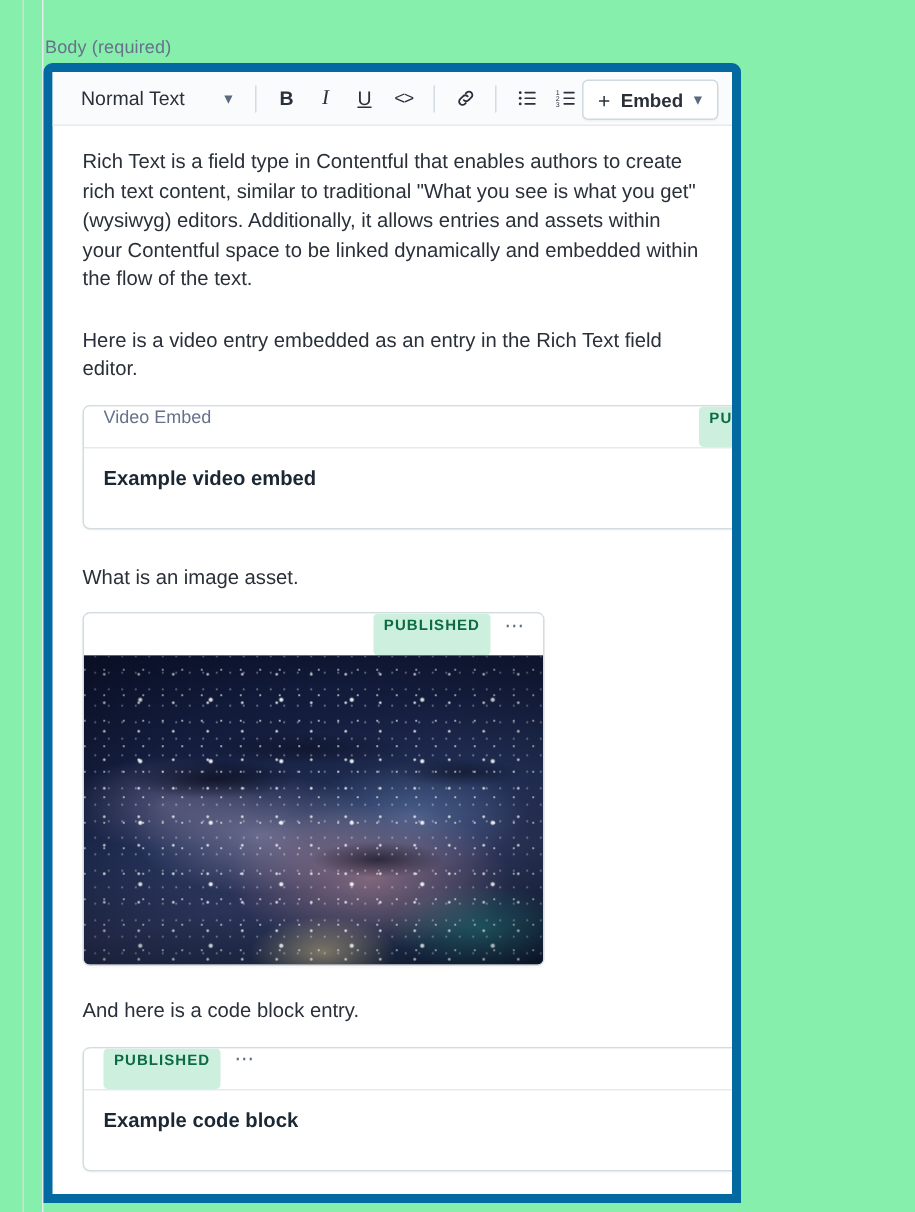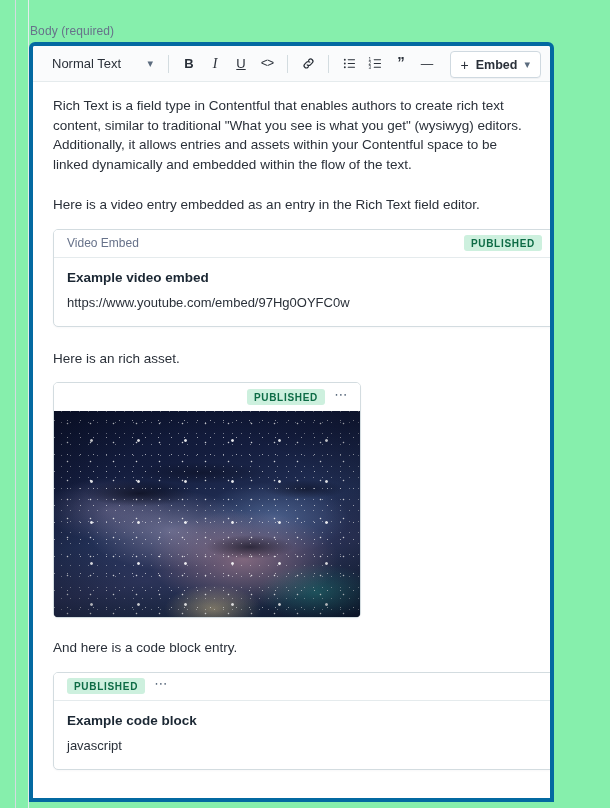--- a/index.html
+++ b/index.html
@@ -22,23 +22,23 @@
   
   .field-label {
     position: absolute; left: 30px; top: 23px;
     font-size: 12px; line-height: 16px; color: #67728a;
     letter-spacing: 0.1px;
   }
 
   
   .editor {
     position: absolute; left: 29px; top: 42px;
-    width: 525px; height: 760px;
-    background: #ffffff;
-    border: 4px solid #0369a1;
+    width: 465px; height: 760px;
+    background: #ffffff;
+    border: 6px solid #0369a1;
     border-radius: 6px 6px 0 0;
     overflow: hidden;
   }
 
   
   .toolbar {
     position: relative;
     height: 36px;
     background: #fafbfc;
     border-bottom: 1px solid #e5ebed;
@@ -100,21 +100,21 @@
     border: 1px solid #d3dce0;
     border-radius: 5px;
     background: #ffffff;
     overflow: hidden;
     box-shadow: 0 1px 2px rgba(25,37,50,0.03);
   }
   .card-wide { width: 525px; }
   .card-asset { width: 308px; }
 
   .card-head {
-    display: flex; align-items: center;
+    display: flex; 
     height: 28px;
     padding: 0 9px 0 13px;
     border-bottom: 1px solid #e5ebed;
     background: #ffffff;
   }
   .card-head.no-border { border-bottom: none; }
   .card-type {
     font-size: 12px; color: #67728a; flex: 1 1 auto;
     white-space: nowrap; overflow: hidden; text-overflow: ellipsis;
   }
@@ -269,25 +269,24 @@
       <p class="para gap">Here is a video entry embedded as an entry in the Rich Text field editor.</p>
 
       <div class="card card-wide" style="margin-top:14px;">
         <div class="card-head">
           <span class="card-type">Video Embed</span>
           <span class="badge">PUBLISHED</span>
           <span class="dots">⋯</span>
         </div>
         <div class="card-body">
           <p class="card-title">Example video embed</p>
-          <p class="card-sub">https://www.youtube.com/embed/97Hg0OYFC0w</p>
-        </div>
-      </div>
-
-      <p class="para" style="margin-top:22px;">Here is an rich asset.</p>
+        </div>
+      </div>
+
+      <p class="para" style="margin-top:22px;">What is an image asset.</p>
 
       <div class="card card-asset asset-card" style="margin-top:14px;">
         <div class="card-head no-border">
           <span class="card-type"></span>
           <span class="badge">PUBLISHED</span>
           <span class="dots">⋯</span>
         </div>
         <div class="asset-img">
           <div class="gal-base"></div>
           <div class="gal-dust"></div>
@@ -299,19 +298,18 @@
 
       <p class="para" style="margin-top:20px;">And here is a code block entry.</p>
 
       <div class="card card-wide" style="margin-top:14px;">
         <div class="card-head">
           <span class="badge">PUBLISHED</span>
           <span class="dots">⋯</span>
         </div>
         <div class="card-body">
           <p class="card-title">Example code block</p>
-          <p class="card-sub">javascript</p>
         </div>
       </div>
 
     </div>
   </div>
 </div>
 
 </body></html>

